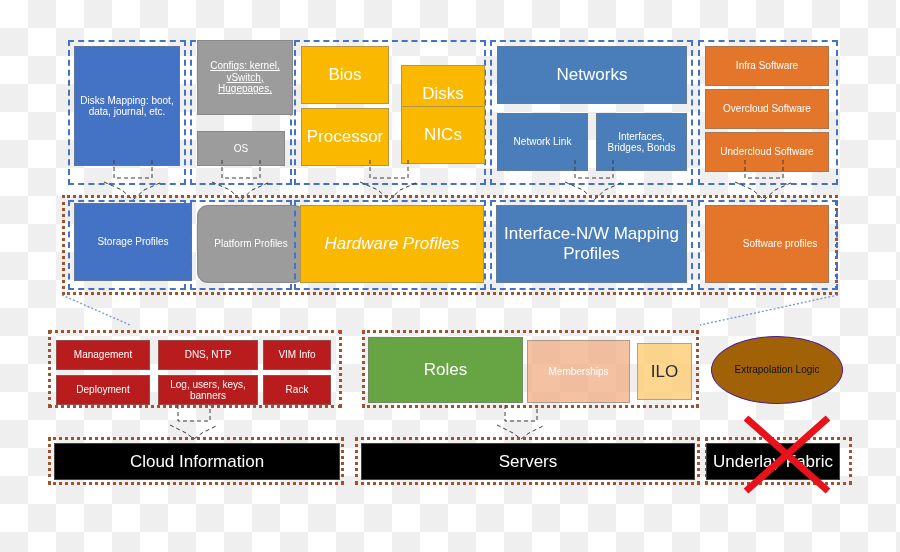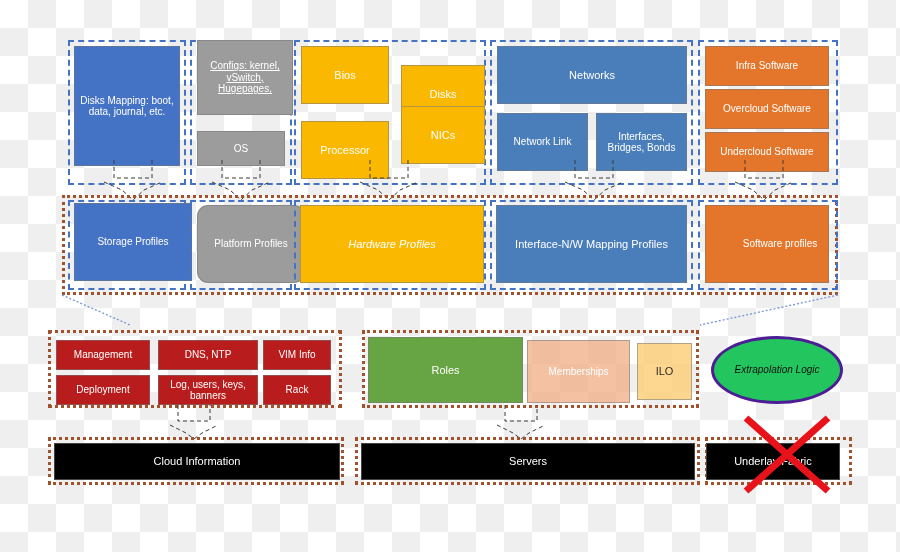--- a/index.html
+++ b/index.html
@@ -43,50 +43,49 @@
   .b-yellow {background:#FAB800;}
   .b-orange {background:#E3762B;}
   .b-softblue{background:#b91c1c;}
   .b-green  {background:#67A443;}
   .b-peach  {background:rgba(241,169,127,.72);}
   .b-lyellow{background:rgba(252,205,115,.80);color:#2b2b2b;}
   .b-black  {background:#000000;}
 
   .ellipse{
     border-radius:50%;
-    background:#22c55e;
+    background:#a16207;
     color:#111;
-    border:3px solid #4c1d95;
+    border:1px solid #4c1d95;
     display:flex;align-items:center;justify-content:center;text-align:center;
     line-height:1.25;
-    font-style:italic;
   }
   .fs10{font-size:10px;}
-  .fs11{font-size:11px;}
+  .fs11{font-size:17px;}
 
   
   .conn{pointer-events:none;}
   svg{overflow:visible;}
 </style>
 </head>
 <body>
 
 <div id="canvas"></div>
 
 <div class="abs grp-blue" style="left:68px;top:40px;width:118px;height:145px;"></div>
 <div class="abs box b-blue-d fs10" style="left:74px;top:46px;width:106px;height:120px;">Disks Mapping: boot, data, journal, etc.</div>
 
 <div class="abs grp-blue" style="left:190px;top:40px;width:102px;height:145px;"></div>
 <div class="abs box b-gray fs10" style="left:197px;top:40px;width:96px;height:75px;text-decoration:underline;">Configs: kernel, vSwitch, Hugepages,</div>
 <div class="abs box b-gray fs10" style="left:197px;top:131px;width:88px;height:35px;">OS</div>
 
 <div class="abs grp-blue" style="left:294px;top:40px;width:192px;height:145px;"></div>
 <div class="abs box b-yellow fs11" style="left:301px;top:46px;width:88px;height:58px;">Bios</div>
 <div class="abs box b-yellow fs11" style="left:401px;top:46px;width:84px;height:58px;margin-top:19px;">Disks</div>
-<div class="abs box b-yellow fs11" style="left:301px;top:121px;width:88px;height:58px;">Processor</div>
+<div class="abs box b-yellow fs11" style="left:301px;top:108px;width:88px;height:58px;">Processor</div>
 <div class="abs box b-yellow fs11" style="left:401px;top:106px;width:84px;height:58px;">NICs</div>
 
 <div class="abs grp-blue" style="left:490px;top:40px;width:203px;height:145px;"></div>
 <div class="abs box b-blue fs11" style="left:497px;top:46px;width:190px;height:58px;">Networks</div>
 <div class="abs box b-blue fs10" style="left:497px;top:113px;width:91px;height:58px;">Network Link</div>
 <div class="abs box b-blue fs10" style="left:596px;top:113px;width:91px;height:58px;">Interfaces, Bridges, Bonds</div>
 
 <div class="abs grp-blue" style="left:698px;top:40px;width:140px;height:145px;"></div>
 <div class="abs box b-orange fs10" style="left:705px;top:46px;width:124px;height:40px;">Infra Software</div>
 <div class="abs box b-orange fs10" style="left:705px;top:89px;width:124px;height:40px;">Overcloud Software</div>

